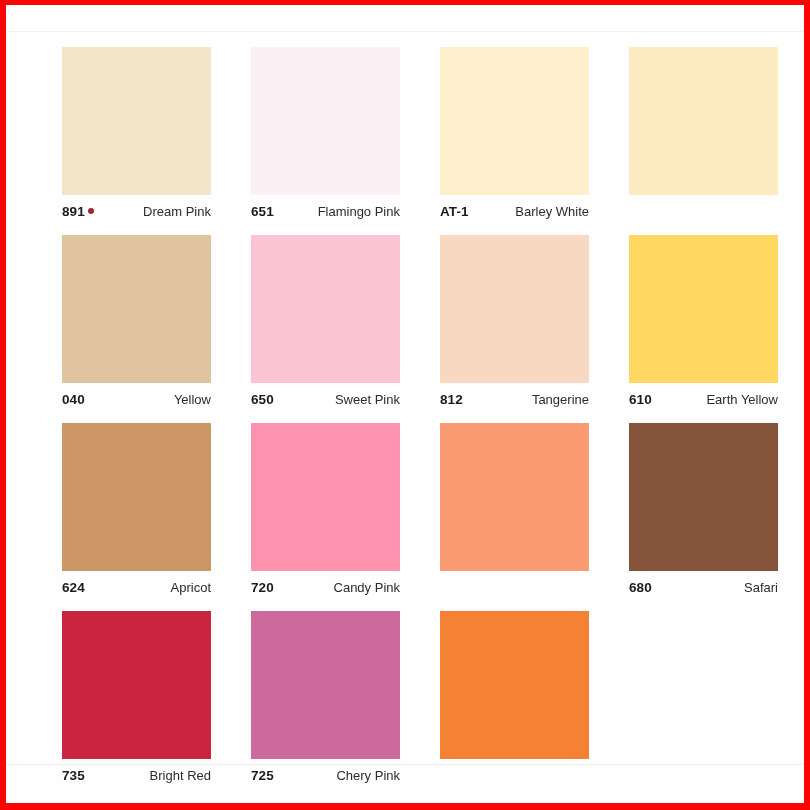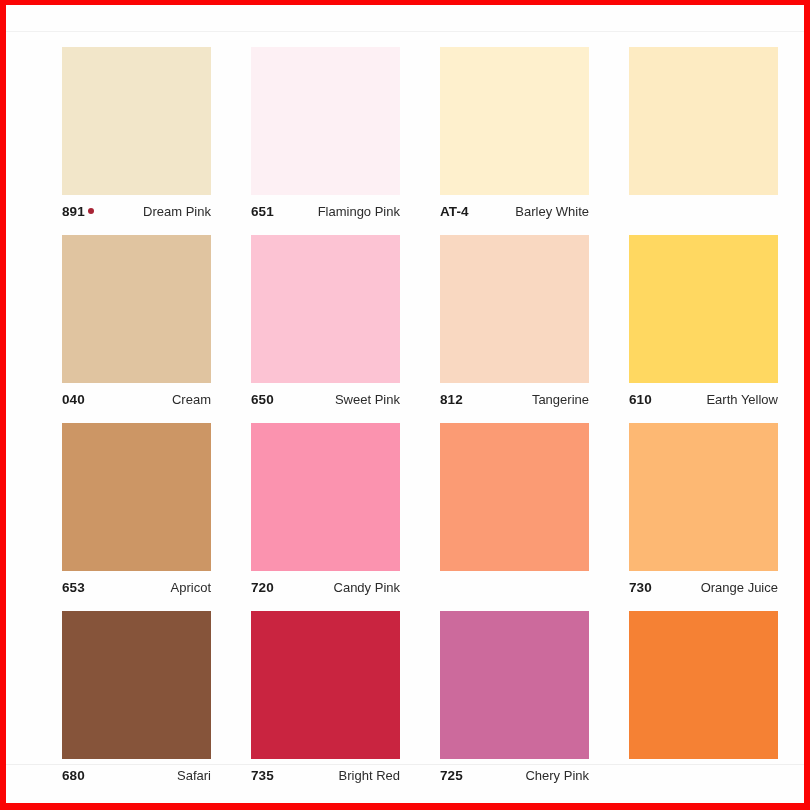--- a/index.html
+++ b/index.html
@@ -145,35 +145,35 @@
             <div class="swatch-code">
               <span>651</span>
             </div>
             <div class="swatch-name">Flamingo Pink</div>
           </div>
         </div>
         <div class="swatch-cell">
           <div class="swatch-chip" style="background-color: rgb(254, 240, 205);"></div>
           <div class="swatch-label">
             <div class="swatch-code">
-              <span>AT-4</span>
+              <span>AT-1</span>
             </div>
             <div class="swatch-name">Barley White</div>
           </div>
         </div>
         <div class="swatch-cell">
           <div class="swatch-chip" style="background-color: rgb(253, 235, 194);"></div>
         </div>
         <div class="swatch-cell">
           <div class="swatch-chip" style="background-color: rgb(224, 196, 160);"></div>
           <div class="swatch-label">
             <div class="swatch-code">
               <span>040</span>
             </div>
-            <div class="swatch-name">Cream</div>
+            <div class="swatch-name">Yellow</div>
           </div>
         </div>
         <div class="swatch-cell">
           <div class="swatch-chip" style="background-color: rgb(252, 195, 211);"></div>
           <div class="swatch-label">
             <div class="swatch-code">
               <span>650</span>
             </div>
             <div class="swatch-name">Sweet Pink</div>
           </div>
@@ -193,45 +193,36 @@
             <div class="swatch-code">
               <span>610</span>
             </div>
             <div class="swatch-name">Earth Yellow</div>
           </div>
         </div>
         <div class="swatch-cell">
           <div class="swatch-chip" style="background-color: rgb(204, 150, 101);"></div>
           <div class="swatch-label">
             <div class="swatch-code">
-              <span>653</span>
+              <span>624</span>
             </div>
             <div class="swatch-name">Apricot</div>
           </div>
         </div>
         <div class="swatch-cell">
           <div class="swatch-chip" style="background-color: rgb(251, 147, 175);"></div>
           <div class="swatch-label">
             <div class="swatch-code">
               <span>720</span>
             </div>
             <div class="swatch-name">Candy Pink</div>
           </div>
         </div>
         <div class="swatch-cell">
           <div class="swatch-chip" style="background-color: rgb(251, 155, 116);"></div>
-        </div>
-        <div class="swatch-cell">
-          <div class="swatch-chip" style="background-color: rgb(253, 184, 115);"></div>
-          <div class="swatch-label">
-            <div class="swatch-code">
-              <span>730</span>
-            </div>
-            <div class="swatch-name">Orange Juice</div>
-          </div>
         </div>
         <div class="swatch-cell">
           <div class="swatch-chip" style="background-color: rgb(134, 84, 58);"></div>
           <div class="swatch-label">
             <div class="swatch-code">
               <span>680</span>
             </div>
             <div class="swatch-name">Safari</div>
           </div>
         </div>

